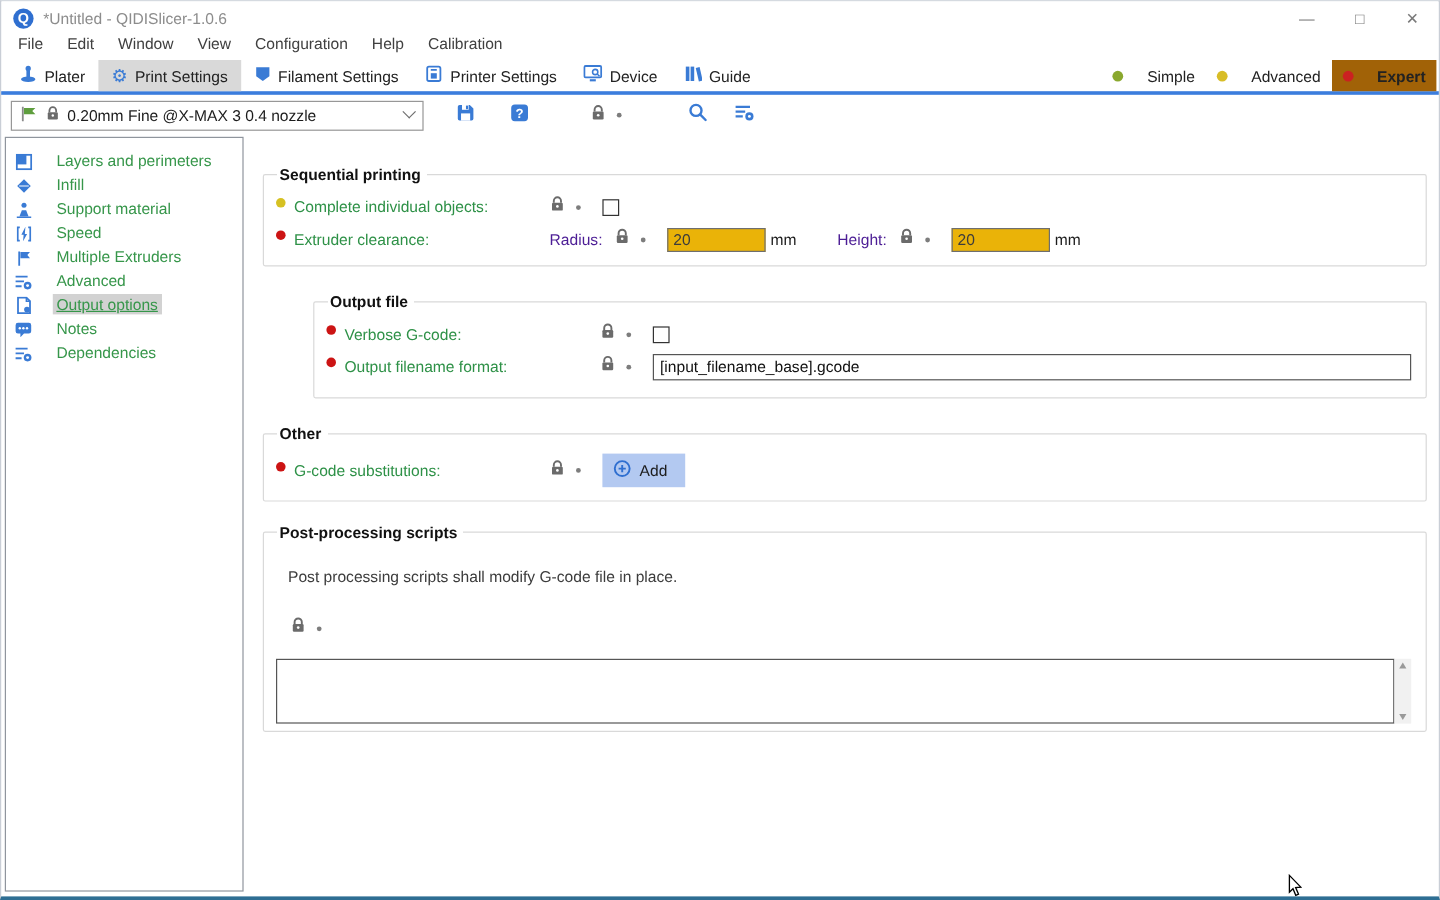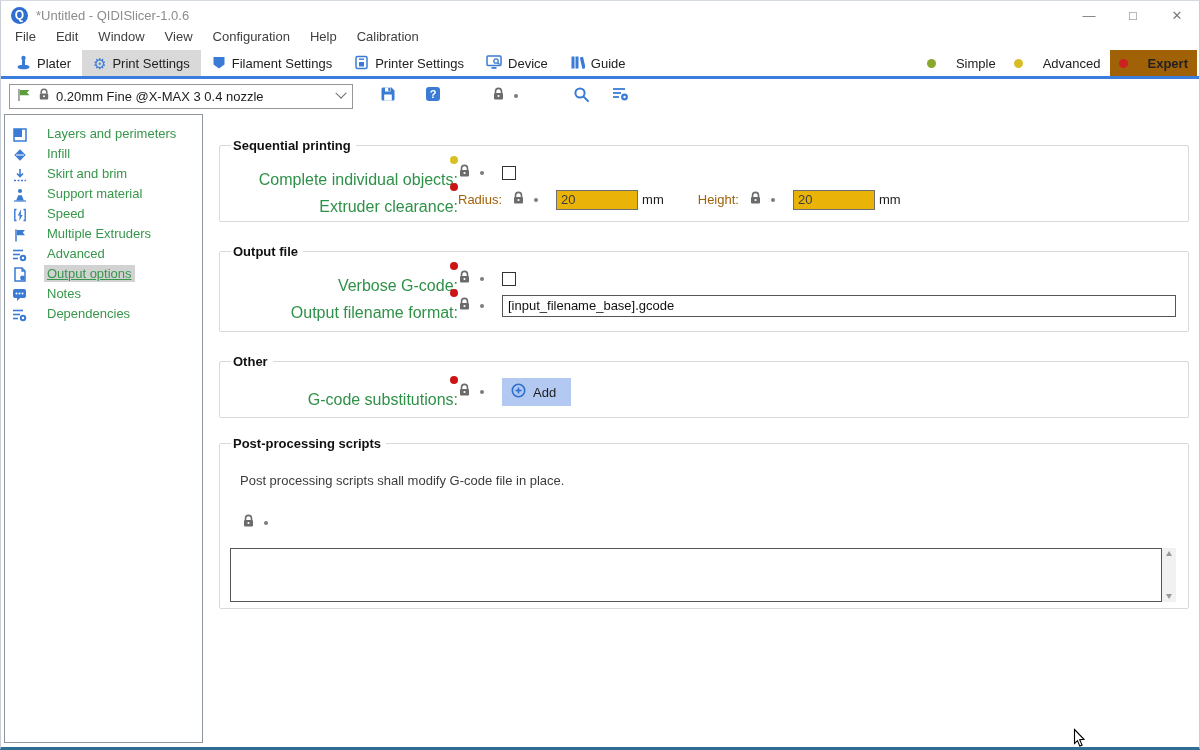--- a/index.html
+++ b/index.html
@@ -50,34 +50,34 @@
   .sb-item { height:20px; display:flex; align-items:flex-end; gap:17px; padding-left:7px; font-size:13px; }
   .sb-label { color:#36964a; padding:1px 3px; }
   .sb-item.active .sb-label { background:#d2d2d2;text-decoration:underline; }
   .sb-icon { width:15px; display:flex; justify-content:center; }
 
   .main { position:absolute; left:218px; right:10px; top:0; }
 
   fieldset { border:1px solid #d9d9d9; border-radius:2px; padding:6px 0 8px 10px; }
   legend { font-size:13px; font-weight:bold; color:#111; padding:0 5px 0 2px; margin-left:1px; }
   .fs1 { margin-top:25px; }
-  .fs2 { margin-top:22px; padding-bottom:12px; }
+  .fs2 { margin-top:22px; padding-bottom:12px;margin-left:42px; }
   .fs3 { margin-top:22px; }
   .fs4 { margin-top:18px; padding-bottom:6px; padding-right:0; }
 
   .row { display:flex; align-items:center; height:27px; }
-  .rlabel { width:228px; display:flex; align-items:flex-end; gap:7px; font-size:16px; color:#2e9147;flex-direction:column; }
+  .rlabel { width:228px; display:flex; align-items:flex-start; gap:7px; font-size:13px; color:#2e9147; }
   .odot { width:8px; height:8px; border-radius:50%; flex:none; }
   .odot-red { background:#cc1414; } .odot-yellow { background:#d6c122; }
   .cb { width:14px; height:14px; border:1px solid #333; background:#fff; position:relative; }
   .cb.checked::after { content:"✓"; position:absolute; left:1px; top:-2px; font-size:12px; color:#333; }
   .num-input { width:82px; height:20px; background:#eab308; border:1px solid #6e6e6e;
                font-size:13px; color:#3c3c3c; padding:1px 4px; font-family:"Liberation Sans",sans-serif; }
   .unit { font-size:13px; color:#1c1c1c; margin-left:4px; }
-  .sublabel { font-size:13px; color:#a16207; margin-right:10px; }
+  .sublabel { font-size:13px; color:#4c1d95; margin-right:10px; }
   .gap30 { width:34px; }
   .wide-input { flex:1; height:22px; border:1px solid #555; font-size:13px; color:#111;
                 padding:1px 5px; margin-right:12px; font-family:"Liberation Sans",sans-serif; background:#fff; }
   .btn-row { height:34px; }
   .add-btn { display:flex; align-items:center; gap:7px; background:#b3c9f1; border:none;
              padding:5px 15px 5px 9px; font-size:13px; color:#1c1c1c; font-family:"Liberation Sans",sans-serif; }
 
   .pp-desc { margin:16px 0 0 10px; font-size:13px; color:#3c3c3c; }
   .pp-lockrow { margin:26px 0 0 12px; }
   .pp-area { display:flex; margin:16px 12px 0 0; }
@@ -273,29 +273,20 @@
             <svg width="14" height="14">
               <rect x="3" y="3" width="8" height="8" transform="rotate(45 7 7)" fill="#3a7bd5"></rect>
               <line x1="3" y1="7" x2="11" y2="7" stroke="#fff" stroke-width="1"></line>
             </svg>
           </span>
         <span class="sb-label">Infill</span>
       </div>
       <div class="sb-item">
         <span class="sb-icon">
             <svg width="14" height="14">
-              <path d="M7 1v7M4 5.5l3 3 3-3" stroke="#3a7bd5" stroke-width="1.6" fill="none"></path>
-              <path d="M1 12.5h12" stroke="#3a7bd5" stroke-width="1.6" stroke-dasharray="2 1.5"></path>
-            </svg>
-          </span>
-        <span class="sb-label">Skirt and brim</span>
-      </div>
-      <div class="sb-item">
-        <span class="sb-icon">
-            <svg width="14" height="14">
               <circle cx="7" cy="3" r="2.1" fill="#3a7bd5"></circle>
               <path d="M3.2 12.5l2-5.3h3.6l2 5.3z" fill="#3a7bd5"></path>
               <line x1="1" y1="13" x2="13" y2="13" stroke="#3a7bd5" stroke-width="1.2"></line>
             </svg>
           </span>
         <span class="sb-label">Support material</span>
       </div>
       <div class="sb-item">
         <span class="sb-icon">
             <svg width="14" height="14">

